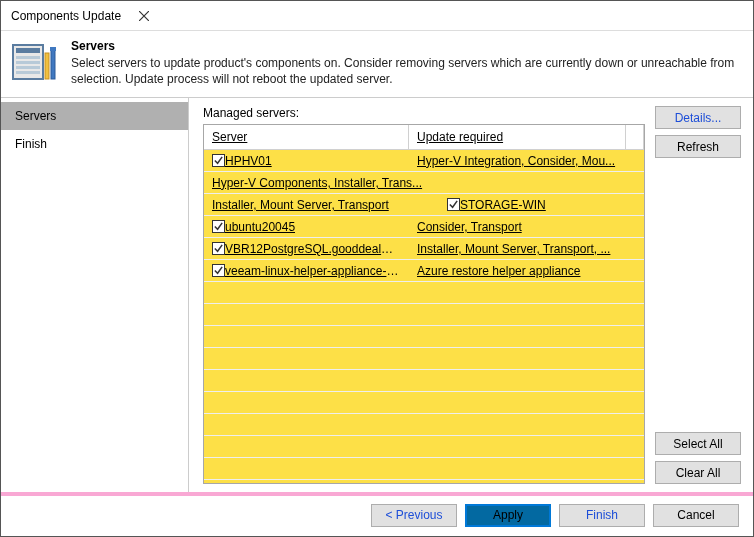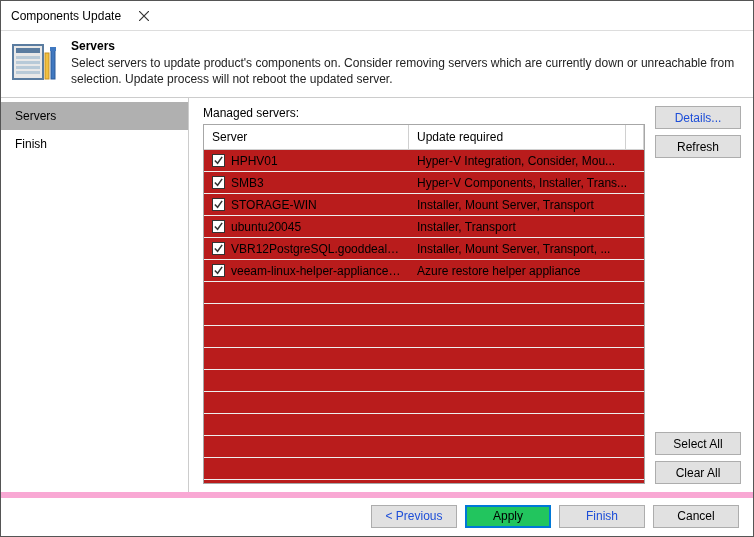--- a/index.html
+++ b/index.html
@@ -61,22 +61,23 @@
   flex: 1;
   padding: 8px 12px 8px 14px;
   display: flex;
   gap: 10px;
 }
 .main-left { flex: 1; display: flex; flex-direction: column; }
 .main-label { margin-bottom: 4px; }
 .grid {
   flex: 1;
   border: 1px solid #a7a7a7;
-  background: #b91c1c;
+  background: #fde047;
   overflow: hidden;
+  text-decoration: underline;
 }
 .grid-head {
   display: flex;
   background: #fff;
   border-bottom: 1px solid #d0d0d0;
 }
 .grid-head .col {
   padding: 5px 8px;
   border-right: 1px solid #d0d0d0;
   font-size: 12px;
@@ -93,21 +94,21 @@
   height: 22px;
   align-items: center;
 }
 .row .cell {
   padding: 0 8px;
   font-size: 12px;
   white-space: nowrap;
   overflow: hidden;
   text-overflow: ellipsis;
 }
-.row .cell.col-server { display: flex; align-items: flex-start; gap: 6px; }
+.row .cell.col-server { display: flex; align-items: flex-start; }
 .chk {
   width: 13px; height: 13px;
   border: 1px solid #333;
   display: inline-flex;
   align-items: center;
   justify-content: center;
   flex-shrink: 0;
   background: #fff;
 }
 .chk svg { width: 11px; height: 11px; }
@@ -127,29 +128,29 @@
   font-family: inherit;
   cursor: default;
   padding: 0 8px;
   text-align: center;
 }
 .btn:disabled { color: #1d4ed8; background: #e1e1e1; }
 .spacer { flex: 1; }
 
 .footer {
   height: 42px;
-  border-top: 6px solid #f9a8d4;
+  border-top: 4px solid #f9a8d4;
   display: flex;
   align-items: center;
   justify-content: flex-end;
   gap: 8px;
   padding: 0 14px;
 }
 .footer .btn { width: 86px; }
-.btn.primary { border-color: #0078d7; box-shadow: inset 0 0 0 1px #0078d7; background: #22c55e; }
+.btn.primary { border-color: #0078d7; box-shadow: inset 0 0 0 1px #0078d7; background: #0369a1; }
 </style>
 </head>
 <body>
 
 <div class="titlebar">
   <span class="title">Components Update</span>
   <div class="close">
     <svg viewBox="0 0 10 10" width="10" height="10">
         <path d="M0 0 L10 10 M10 0 L0 10" stroke="currentColor" stroke-width="1.2" fill="none"></path>
       </svg>
@@ -201,51 +202,43 @@
                 <span class="chk">
                   <svg viewBox="0 0 12 12">
                     <path d="M2 6 L5 9 L10 2" stroke="#333" stroke-width="1.6" fill="none"></path>
                   </svg>
                 </span>
                 <span class="server-name">HPHV01</span>
               </div>
               <div class="cell col-update">Hyper-V Integration, Consider, Mou...</div>
             </div>
             <div class="row">
-              <div class="cell col-server">
-                <span class="chk">
-                  <svg viewBox="0 0 12 12">
-                    <path d="M2 6 L5 9 L10 2" stroke="#333" stroke-width="1.6" fill="none"></path>
-                  </svg>
-                </span>
-                <span class="server-name">SMB3</span>
-              </div>
               <div class="cell col-update">Hyper-V Components, Installer, Trans...</div>
             </div>
             <div class="row">
+              <div class="cell col-update">Installer, Mount Server, Transport</div>
               <div class="cell col-server">
                 <span class="chk">
                   <svg viewBox="0 0 12 12">
                     <path d="M2 6 L5 9 L10 2" stroke="#333" stroke-width="1.6" fill="none"></path>
                   </svg>
                 </span>
                 <span class="server-name">STORAGE-WIN</span>
               </div>
-              <div class="cell col-update">Installer, Mount Server, Transport</div>
             </div>
             <div class="row">
               <div class="cell col-server">
                 <span class="chk">
                   <svg viewBox="0 0 12 12">
                     <path d="M2 6 L5 9 L10 2" stroke="#333" stroke-width="1.6" fill="none"></path>
                   </svg>
                 </span>
                 <span class="server-name">ubuntu20045</span>
               </div>
-              <div class="cell col-update">Installer, Transport</div>
+              <div class="cell col-update">Consider, Transport</div>
             </div>
             <div class="row">
               <div class="cell col-server">
                 <span class="chk">
                   <svg viewBox="0 0 12 12">
                     <path d="M2 6 L5 9 L10 2" stroke="#333" stroke-width="1.6" fill="none"></path>
                   </svg>
                 </span>
                 <span class="server-name">VBR12PostgreSQL.gooddealmar...</span>
               </div>

